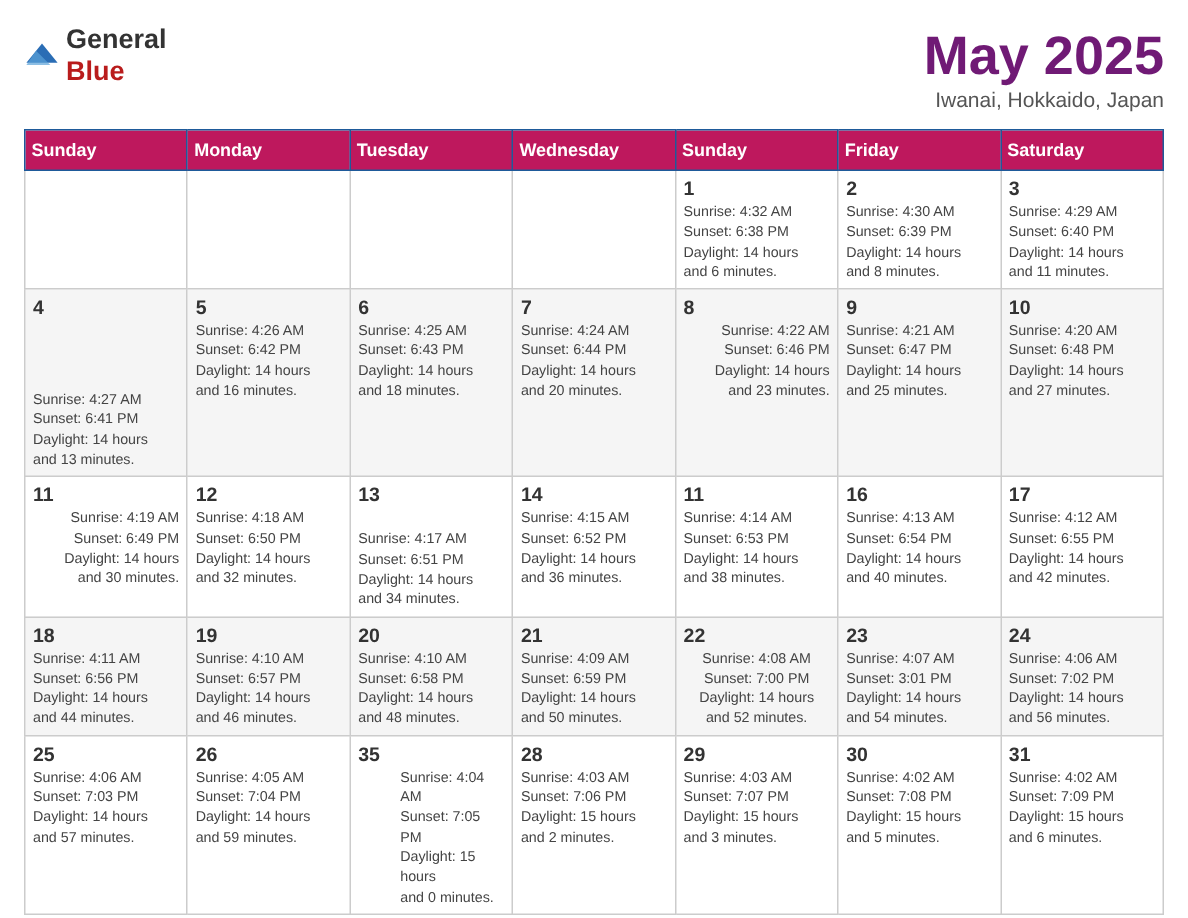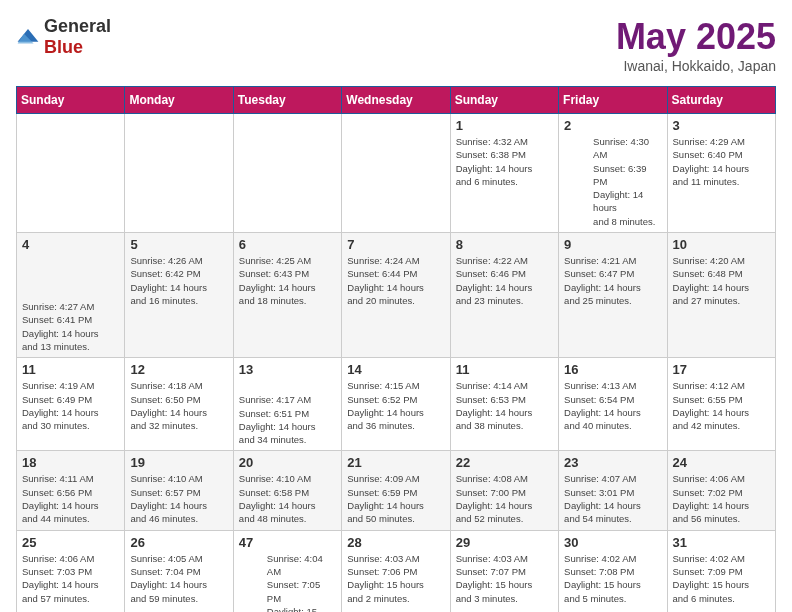--- a/index.html
+++ b/index.html
@@ -130,21 +130,21 @@
         <td class="empty-cell"></td>
         <td>
           <div class="day-num">1</div>
           <div class="day-info" style="white-space: pre-line;">Sunrise: 4:32 AM
 Sunset: 6:38 PM
 Daylight: 14 hours
 and 6 minutes.</div>
         </td>
         <td>
           <div class="day-num">2</div>
-          <div class="day-info" style="white-space: pre-line; margin-left: 29px;">Sunrise: 4:30 AM
+          <div class="day-info" style="white-space: pre-line;">Sunrise: 4:30 AM
 Sunset: 6:39 PM
 Daylight: 14 hours
 and 8 minutes.</div>
         </td>
         <td>
           <div class="day-num">3</div>
           <div class="day-info" style="white-space: pre-line;">Sunrise: 4:29 AM
 Sunset: 6:40 PM
 Daylight: 14 hours
 and 11 minutes.</div>
@@ -174,21 +174,21 @@
         </td>
         <td>
           <div class="day-num">7</div>
           <div class="day-info" style="white-space: pre-line;">Sunrise: 4:24 AM
 Sunset: 6:44 PM
 Daylight: 14 hours
 and 20 minutes.</div>
         </td>
         <td>
           <div class="day-num">8</div>
-          <div class="day-info" style="white-space: pre-line;">Sunrise: 4:22 AM
+          <div class="day-info" style="white-space: pre-line; text-align: right;">Sunrise: 4:22 AM
 Sunset: 6:46 PM
 Daylight: 14 hours
 and 23 minutes.</div>
         </td>
         <td>
           <div class="day-num">9</div>
           <div class="day-info" style="white-space: pre-line;">Sunrise: 4:21 AM
 Sunset: 6:47 PM
 Daylight: 14 hours
 and 25 minutes.</div>
@@ -197,21 +197,21 @@
           <div class="day-num">10</div>
           <div class="day-info" style="white-space: pre-line;">Sunrise: 4:20 AM
 Sunset: 6:48 PM
 Daylight: 14 hours
 and 27 minutes.</div>
         </td>
       </tr>
       <tr>
         <td>
           <div class="day-num">11</div>
-          <div class="day-info" style="white-space: pre-line;">Sunrise: 4:19 AM
+          <div class="day-info" style="white-space: pre-line; text-align: right;">Sunrise: 4:19 AM
 Sunset: 6:49 PM
 Daylight: 14 hours
 and 30 minutes.</div>
         </td>
         <td>
           <div class="day-num">12</div>
           <div class="day-info" style="white-space: pre-line;">Sunrise: 4:18 AM
 Sunset: 6:50 PM
 Daylight: 14 hours
 and 32 minutes.</div>
@@ -276,21 +276,21 @@
         </td>
         <td>
           <div class="day-num">21</div>
           <div class="day-info" style="white-space: pre-line;">Sunrise: 4:09 AM
 Sunset: 6:59 PM
 Daylight: 14 hours
 and 50 minutes.</div>
         </td>
         <td>
           <div class="day-num">22</div>
-          <div class="day-info" style="white-space: pre-line;">Sunrise: 4:08 AM
+          <div class="day-info" style="white-space: pre-line; text-align: center;">Sunrise: 4:08 AM
 Sunset: 7:00 PM
 Daylight: 14 hours
 and 52 minutes.</div>
         </td>
         <td>
           <div class="day-num">23</div>
           <div class="day-info" style="white-space: pre-line;">Sunrise: 4:07 AM
 Sunset: 3:01 PM
 Daylight: 14 hours
 and 54 minutes.</div>
@@ -312,21 +312,21 @@
 and 57 minutes.</div>
         </td>
         <td>
           <div class="day-num">26</div>
           <div class="day-info" style="white-space: pre-line;">Sunrise: 4:05 AM
 Sunset: 7:04 PM
 Daylight: 14 hours
 and 59 minutes.</div>
         </td>
         <td>
-          <div class="day-num">47</div>
+          <div class="day-num">35</div>
           <div class="day-info" style="white-space: pre-line; margin-left: 28px;">Sunrise: 4:04 AM
 Sunset: 7:05 PM
 Daylight: 15 hours
 and 0 minutes.</div>
         </td>
         <td>
           <div class="day-num">28</div>
           <div class="day-info" style="white-space: pre-line;">Sunrise: 4:03 AM
 Sunset: 7:06 PM
 Daylight: 15 hours

